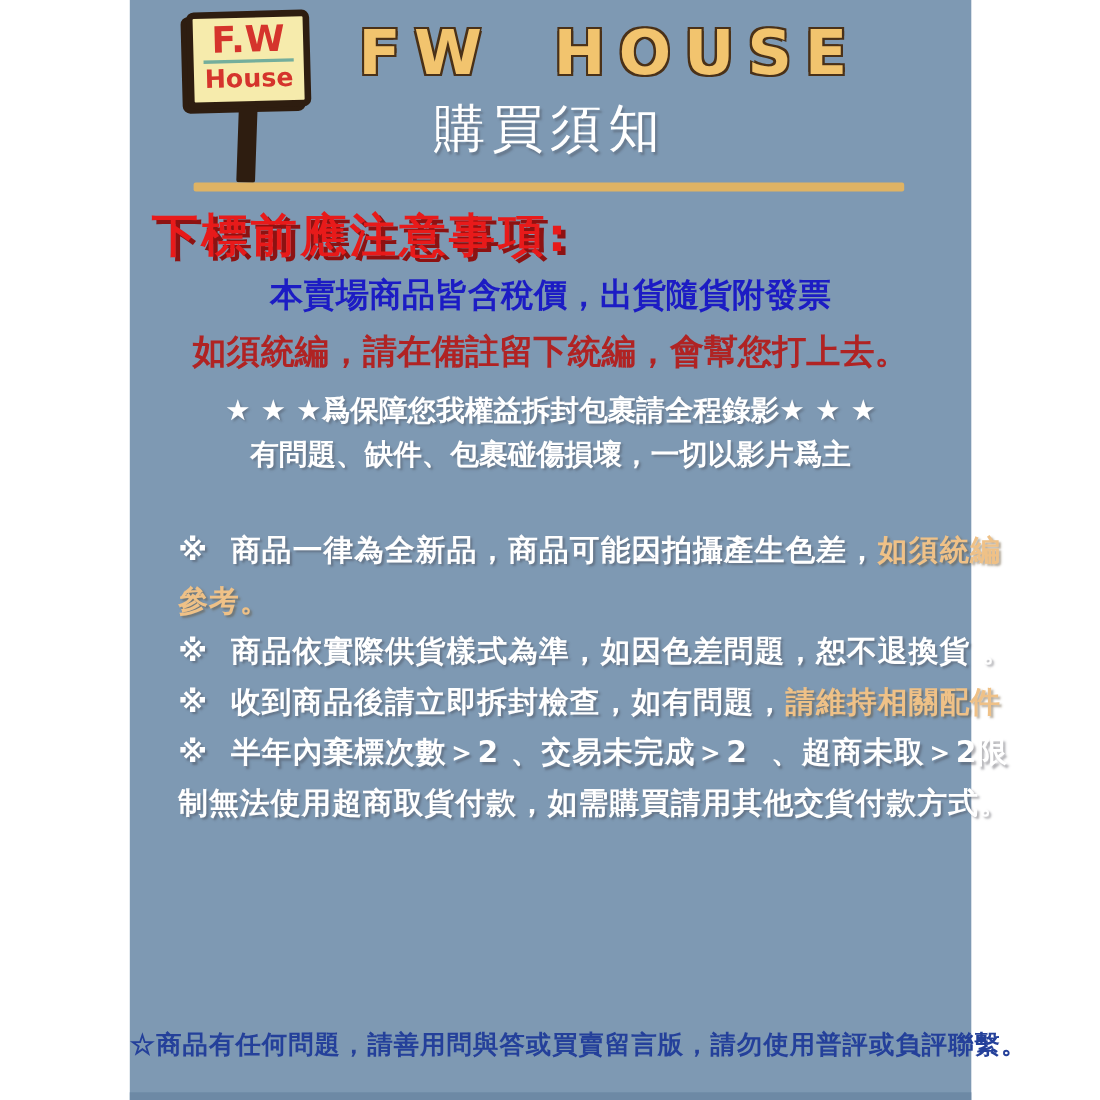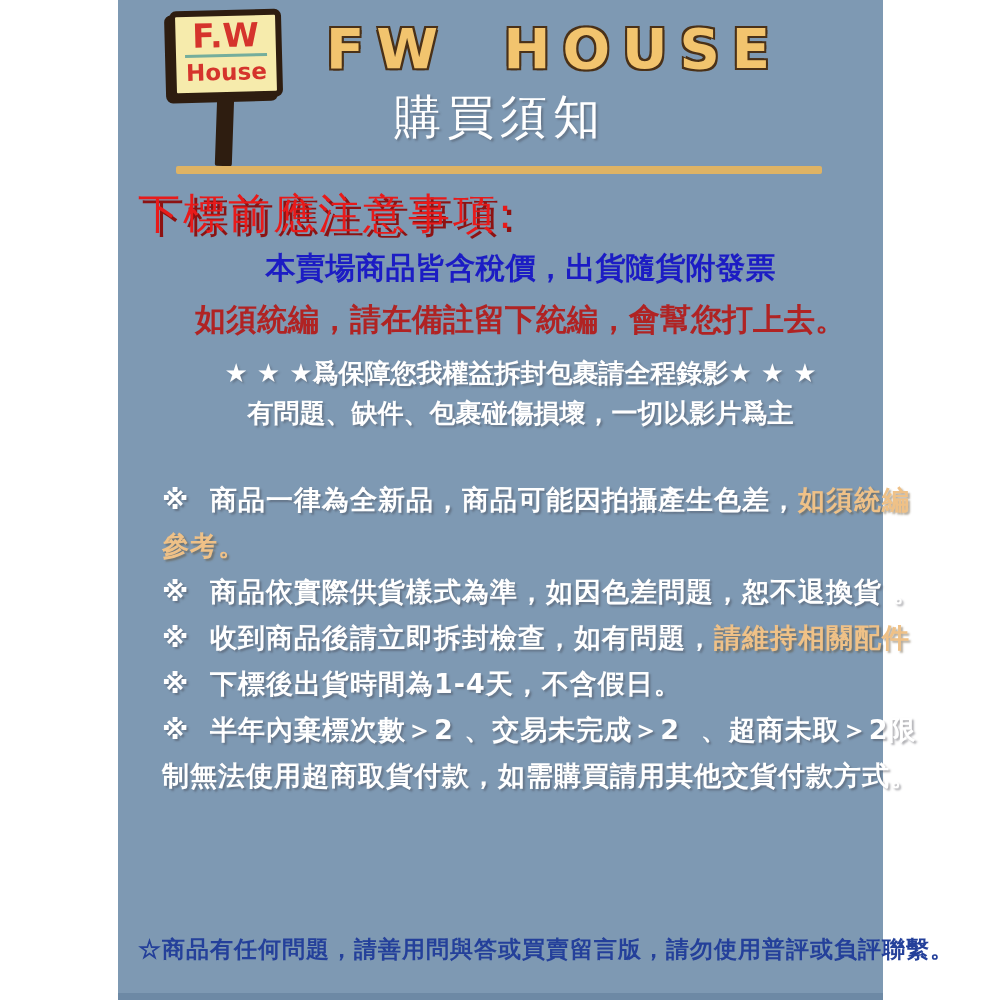--- a/index.html
+++ b/index.html
@@ -44,25 +44,25 @@
     font-size:47px;font-weight:400;letter-spacing:6px;color:#FFFFFF;white-space:pre;
     text-shadow:2px 2px 2px rgba(60,60,70,.35);
   }
   .tan-rule{
     position:absolute;left:58px;top:166px;width:646px;height:8px;
     background:#DFB364;border-radius:2px;
   }
   
   .heading{
     position:absolute;left:20px;top:186px;
-    font-size:42px;font-weight:400;letter-spacing:3px;color:#E81A1A;white-space:pre;
+    font-size:42px;font-weight:700;letter-spacing:3px;color:#E81A1A;white-space:pre;
     text-shadow:4px 4px 0 #8D1212;
   }
   
-  .center-line{position:absolute;left:0;width:100%;text-align:center;white-space:pre;padding-left:20px;}
+  .center-line{position:absolute;left:0;width:100%;text-align:center;white-space:pre;}
   .tax-line{top:248px;font-size:30px;font-weight:bold;color:#1C1CC4;
     font-family:"Liberation Serif",serif;}
   .invoice-line{top:299px;font-size:31px;font-weight:bold;color:#B02323;
     font-family:"Liberation Serif",serif;}
   .stars-line{top:356px;font-size:26px;font-weight:900;color:#FFFFFF;
     text-shadow:2px 2px 2px rgba(60,60,70,.35);}
   .video-line{top:396px;font-size:26px;font-weight:900;color:#FFFFFF;
     text-shadow:2px 2px 2px rgba(60,60,70,.35);}
   
   .notices{position:absolute;left:44px;top:482px;width:700px;}
@@ -98,21 +98,20 @@
   <div class="center-line tax-line">本賣場商品皆含稅價，出貨隨貨附發票</div>
   <div class="center-line invoice-line">如須統編，請在備註留下統編，會幫您打上去。</div>
   <div class="center-line stars-line">★ ★ ★爲保障您我權益拆封包裹請全程錄影★ ★ ★</div>
   <div class="center-line video-line">有問題、缺件、包裹碰傷損壞，一切以影片爲主</div>
 
   <div class="notices">
     <div class="notice-line"><span class="seg-white">※  商品一律為全新品，商品可能因拍攝產生色差，</span><span class="seg-tan">如須統編</span></div>
     <div class="notice-line"><span class="seg-tan">參考。</span></div>
     <div class="notice-line"><span class="seg-white">※  商品依實際供貨樣式為準，如因色差問題，恕不退換貨 。</span></div>
     <div class="notice-line"><span class="seg-white">※  收到商品後請立即拆封檢查，如有問題，</span><span class="seg-tan">請維持相關配件</span></div>
-    <div class="notice-line"><span class="seg-white">※  下標後出貨時間為1-4天，不含假日。</span></div>
     <div class="notice-line"><span class="seg-white">※  半年內棄標次數＞2 、交易未完成＞2  、超商未取＞2限</span></div>
     <div class="notice-line"><span class="seg-white">制無法使用超商取貨付款，如需購買請用其他交貨付款方式。</span></div>
   </div>
 
   <div class="center-line footer-line">☆商品有任何問題，請善用問與答或買賣留言版，請勿使用普評或負評聯繫。</div>
 
   <div class="bottom-strip"></div>
 </div>
 
 </body></html>

